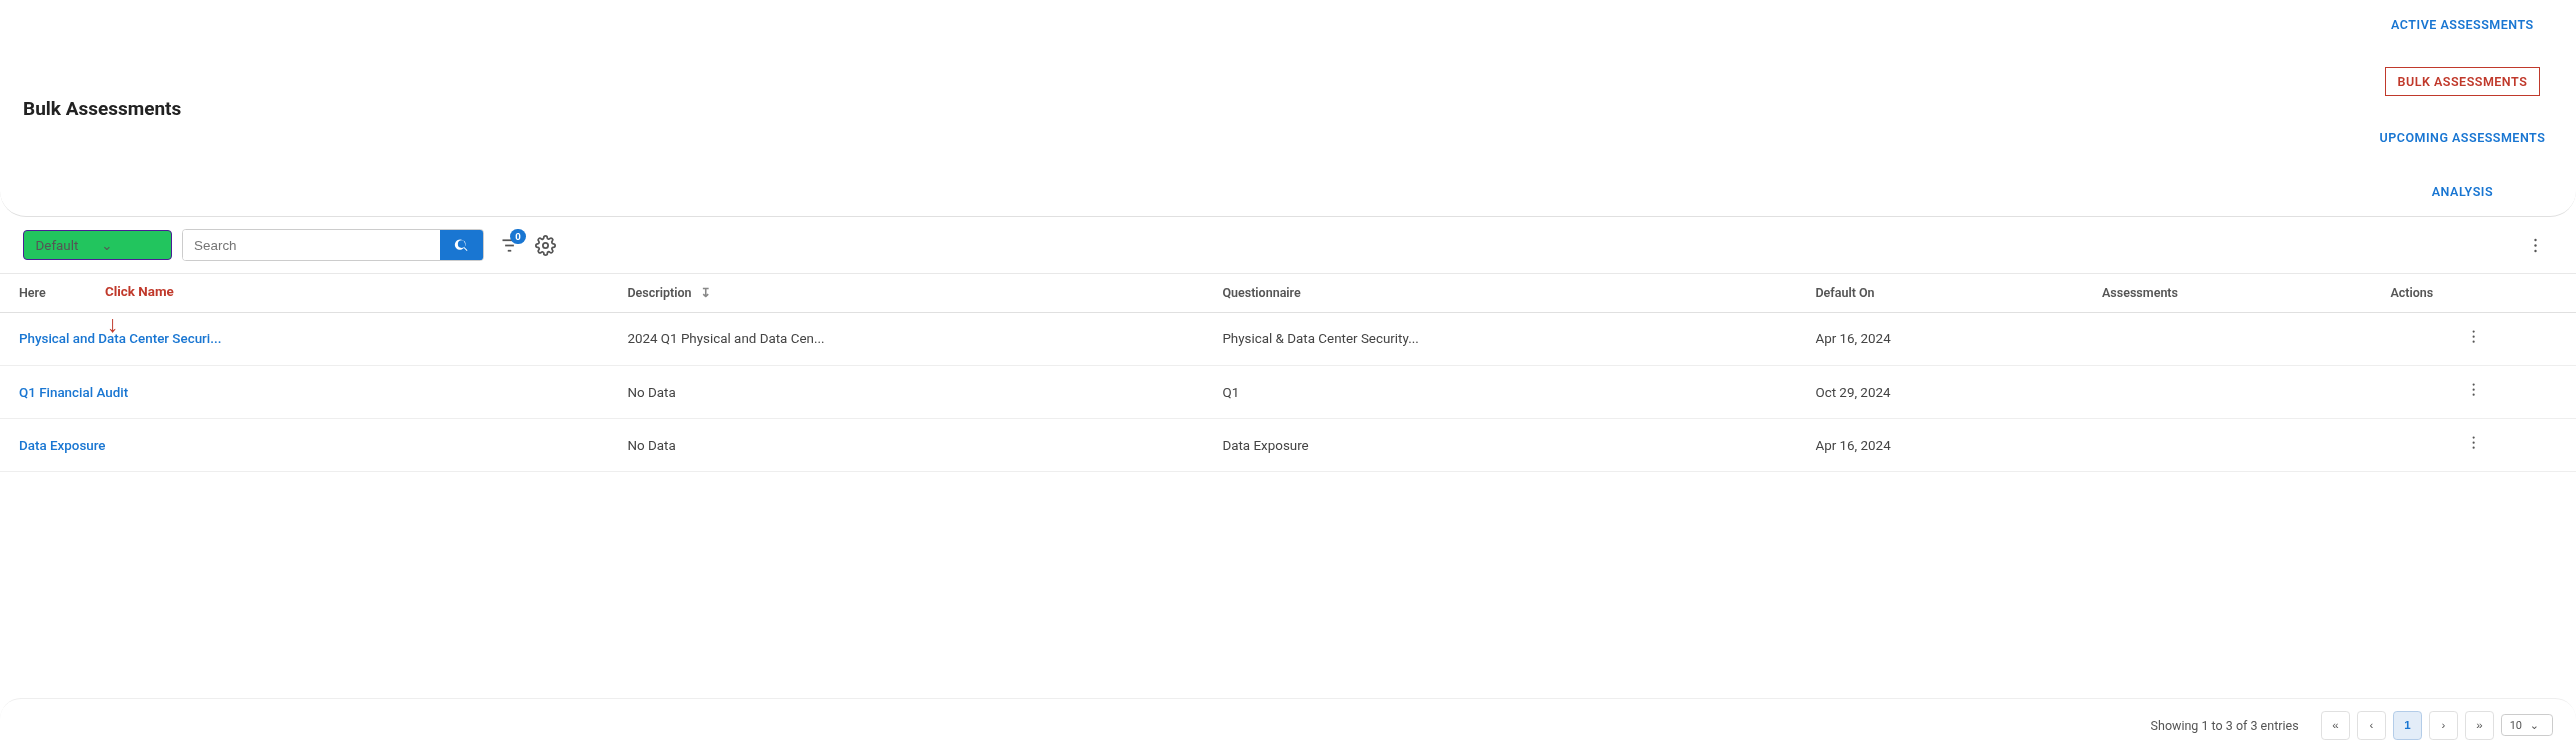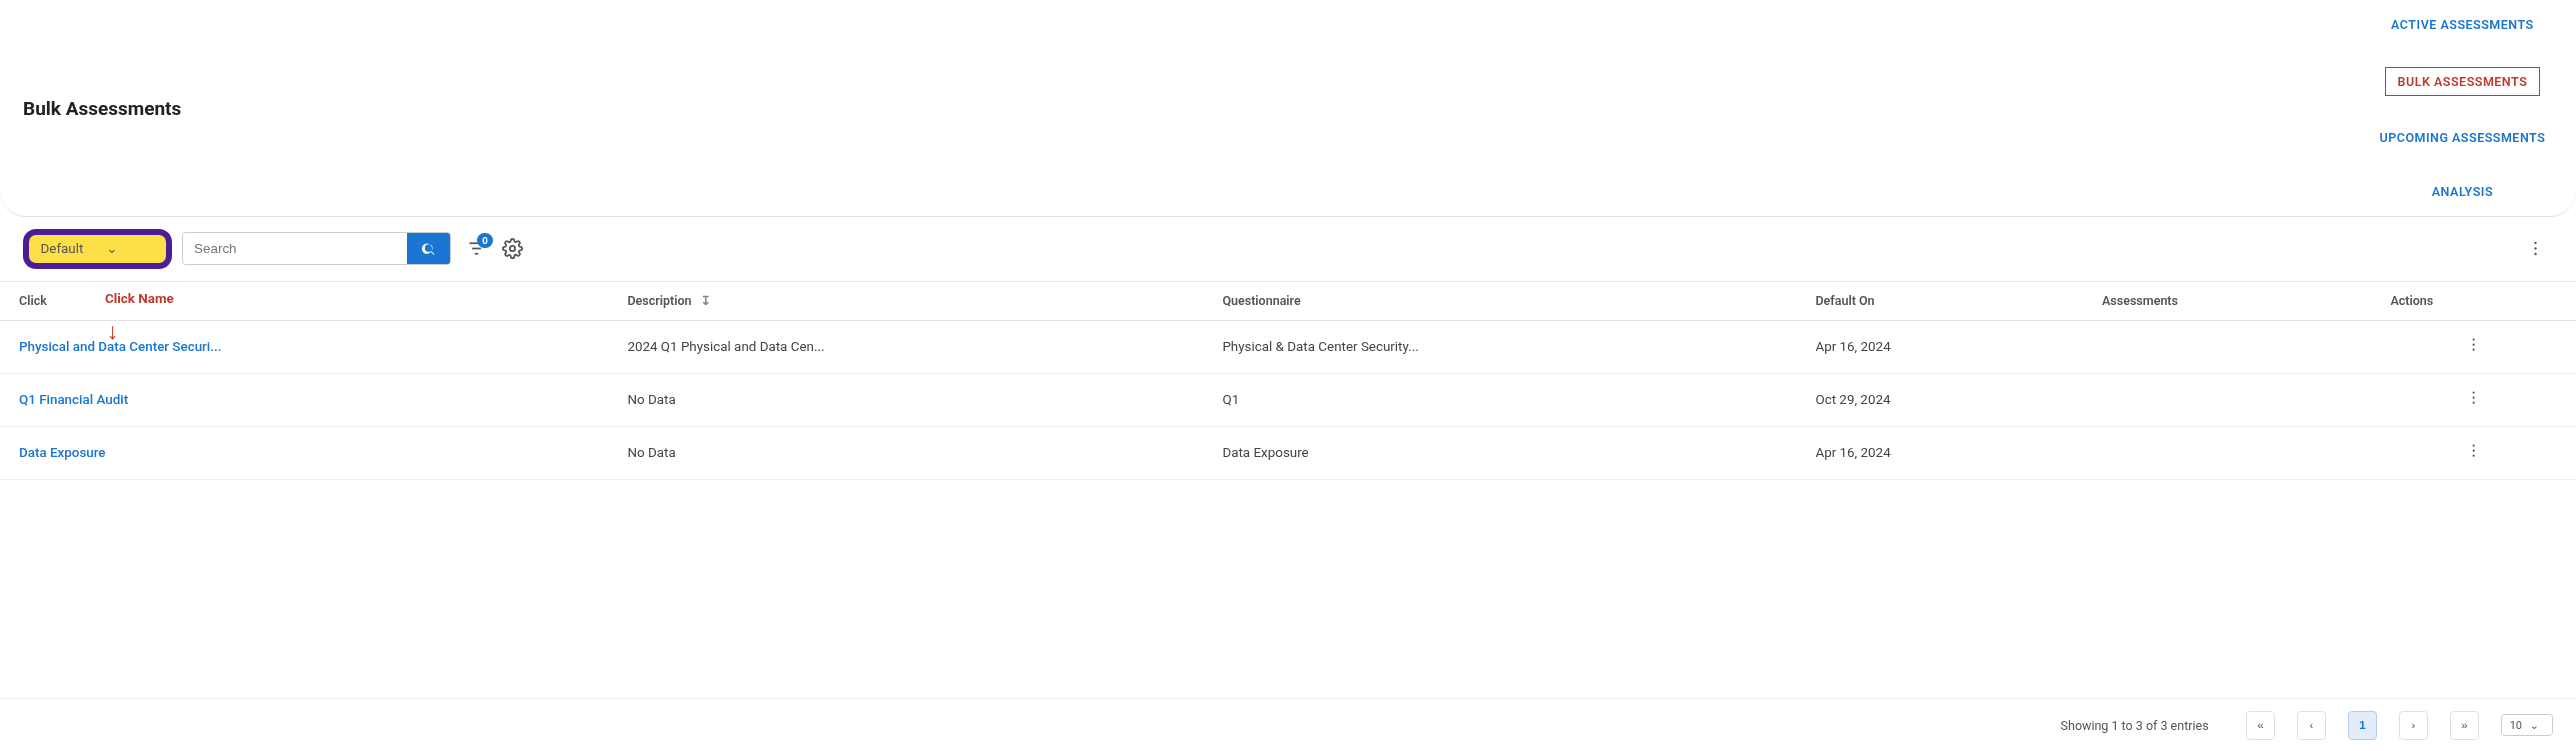--- a/index.html
+++ b/index.html
@@ -55,45 +55,45 @@
     .toolbar {
       display: flex;
       align-items: center;
       padding: 11.5px 23px;
       gap: 9.6px;
       border-bottom: 1px solid #e8e8e8;
     }
     .dropdown-select {
       display: flex;
       align-items: center;
-      border: 6px solid #4c1d95;
-      border-radius: 13px;
+      border: 1px solid #4c1d95;
+      border-radius: 4px;
       padding: 6.7px 11.5px;
       gap: 23px;
       cursor: pointer;
-      background: #fde047;
+      background: #22c55e;
       min-width: 149px;
       color: #444;
     }
     .dropdown-select span {
       font-size: 13.4px;
       color: #555;
     }
     .chevron-icon {
       font-size: 13.4px;
       color: #666;
     }
     .search-wrapper {
       display: flex;
       align-items: center;
       border: 1px solid #ccc;
       border-radius: 3.8px;
       overflow: hidden;
       flex: 0 0 auto;
-      width: 269px;
+      width: 302px;
     }
     .search-input {
       border: none;
       outline: none;
       padding: 7.7px 11.5px;
       font-size: 13.4px;
       color: #777;
       width: 100%;
       background: #fff;
     }
@@ -195,22 +195,23 @@
       font-size: 17.3px;
       text-align: center;
       padding: 0 7.7px;
     }
     
     .footer {
       display: flex;
       align-items: center;
       justify-content: flex-end;
       padding: 11.5px 23px;
-      gap: 22px;
+      gap: 7px;
       border-top: 1px solid #eee;
+      border-radius: 21px;
     }
     .footer-status {
       font-size: 12.5px;
       color: #555;
       margin-right: 15.4px;
     }
     .page-btn {
       border: 1px solid #e0e0e0;
       background: #fff;
       width: 29px;
@@ -331,21 +332,21 @@
       </svg>
     </div>
   </div>
 
   <div class="table-wrapper">
     <table>
       <thead>
         <tr>
           <th>
             <div class="th-name-wrapper">
-              <span>Click</span>
+              <span>Here</span>
               
               <div class="annotation-group">
                 <span class="annotation-text">Click Name</span>
                 <span class="annotation-arrow">↓</span>
               </div>
             </div>
           </th>
           <th>
             <span>Description</span>
             <span class="sort-icon">↧</span>

